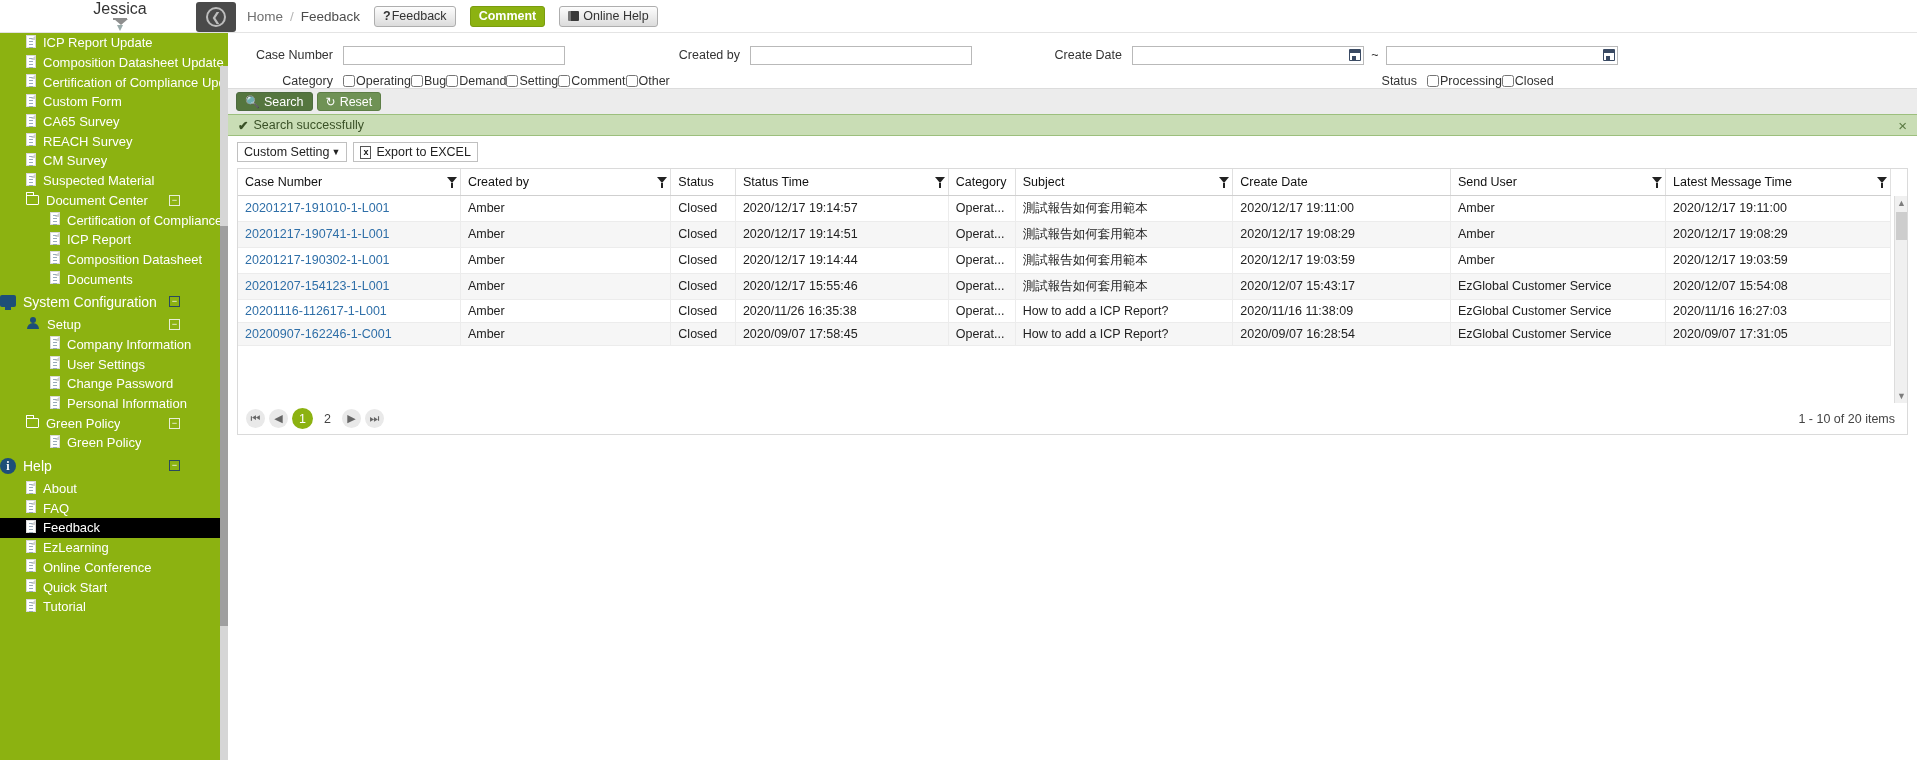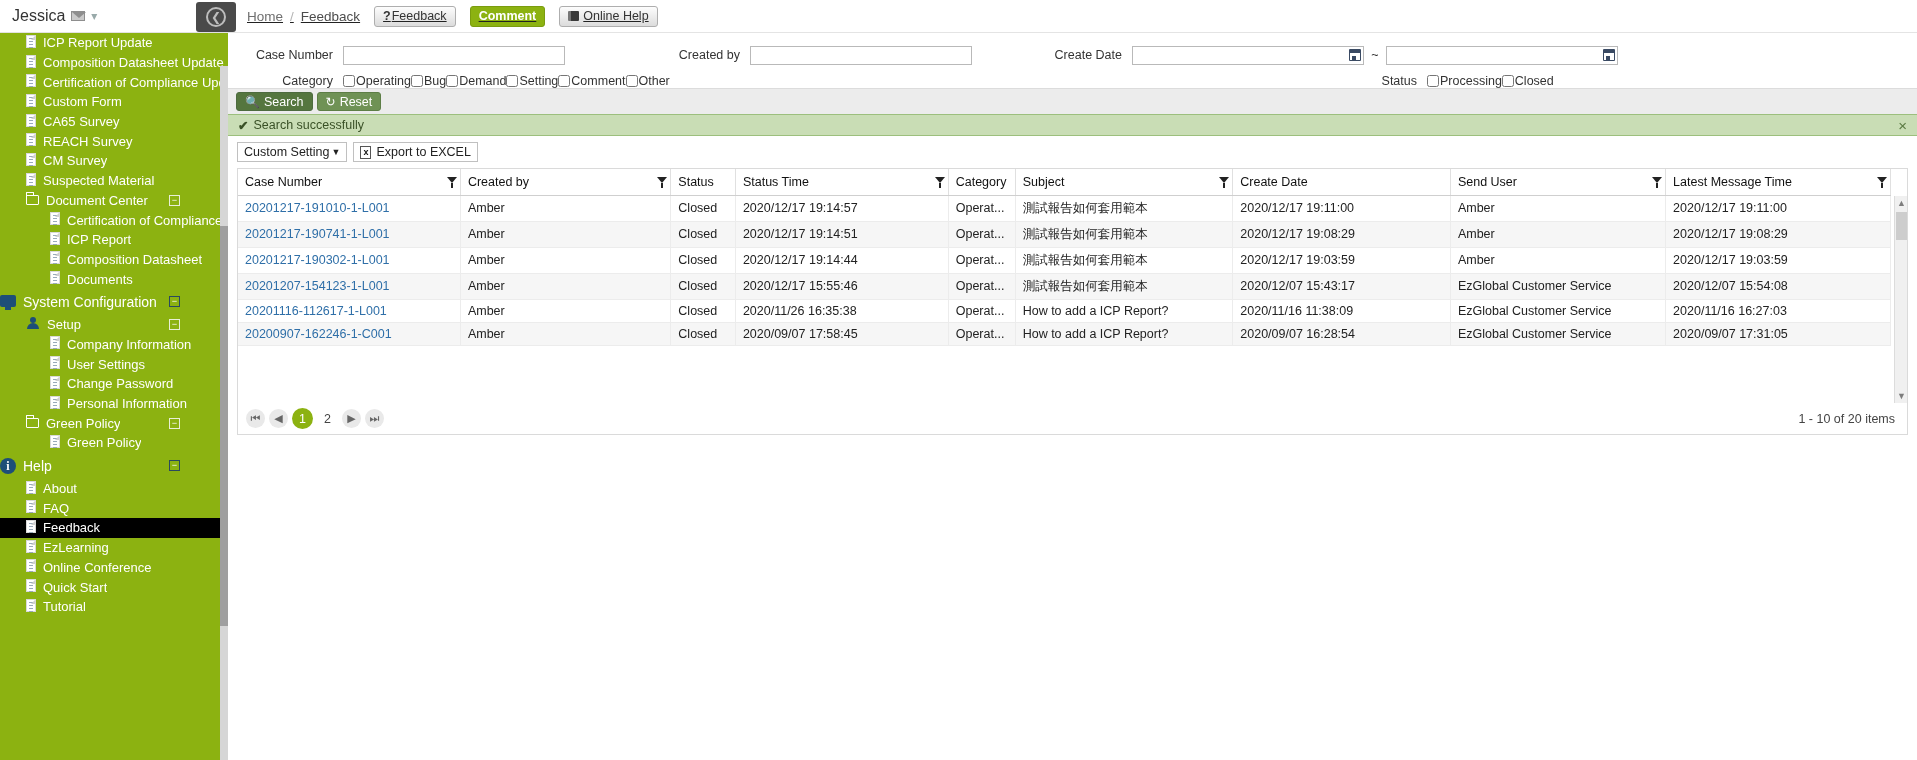--- a/index.html
+++ b/index.html
@@ -19,20 +19,21 @@
     position: absolute; left: 0; top: 0;
     width: 228px; height: 760px;
     background: #8cb211;
     overflow: hidden;
   }
   #user-bar {
     height: 33px; background: #fff;
     display: flex; align-items: center;
     padding-left: 12px;
     border-bottom: 1px solid #e2e2e2;
+    flex-direction: column;
   }
   #user-bar .uname { font-size: 16px; color: #333; }
   #user-bar .mail-ico {
     display: inline-block; width: 14px; height: 10px;
     border: 1px solid #8e8e8e; background: #c9c9c9;
     margin: 0 6px; position: relative;
   }
   #user-bar .mail-ico:after {
     content: ""; position: absolute; left: 0; top: 0;
     border-left: 7px solid transparent; border-right: 7px solid transparent;
@@ -137,21 +138,21 @@
 
   
   #main {
     position: absolute; left: 228px; top: 0;
     width: 1689px; height: 760px; background: #fff;
   }
 
   
   #crumb-bar {
     height: 33px; display: flex; align-items: center;
-    padding-left: 19px; border-bottom: 1px solid #e4e4e4; background:#fff;text-decoration:underline;
+    padding-left: 19px; border-bottom: 1px solid #e4e4e4; background:#fff;
   }
   .crumb { color: #6f6f6f; font-size: 13.5px; }
   .crumb.sep { margin: 0 7px; color: #b5b5b5; }
   .crumb.cur { color: #4d4d4d; }
   .hdr-btn {
     margin-left: 14px; height: 21px; padding: 0 8px;
     border: 1px solid #aeaeae; border-radius: 3px;
     background: linear-gradient(#fdfdfd,#dcdcdc);
     font-size: 12.5px; color: #333; display: inline-flex; align-items: center;
     cursor: pointer;

